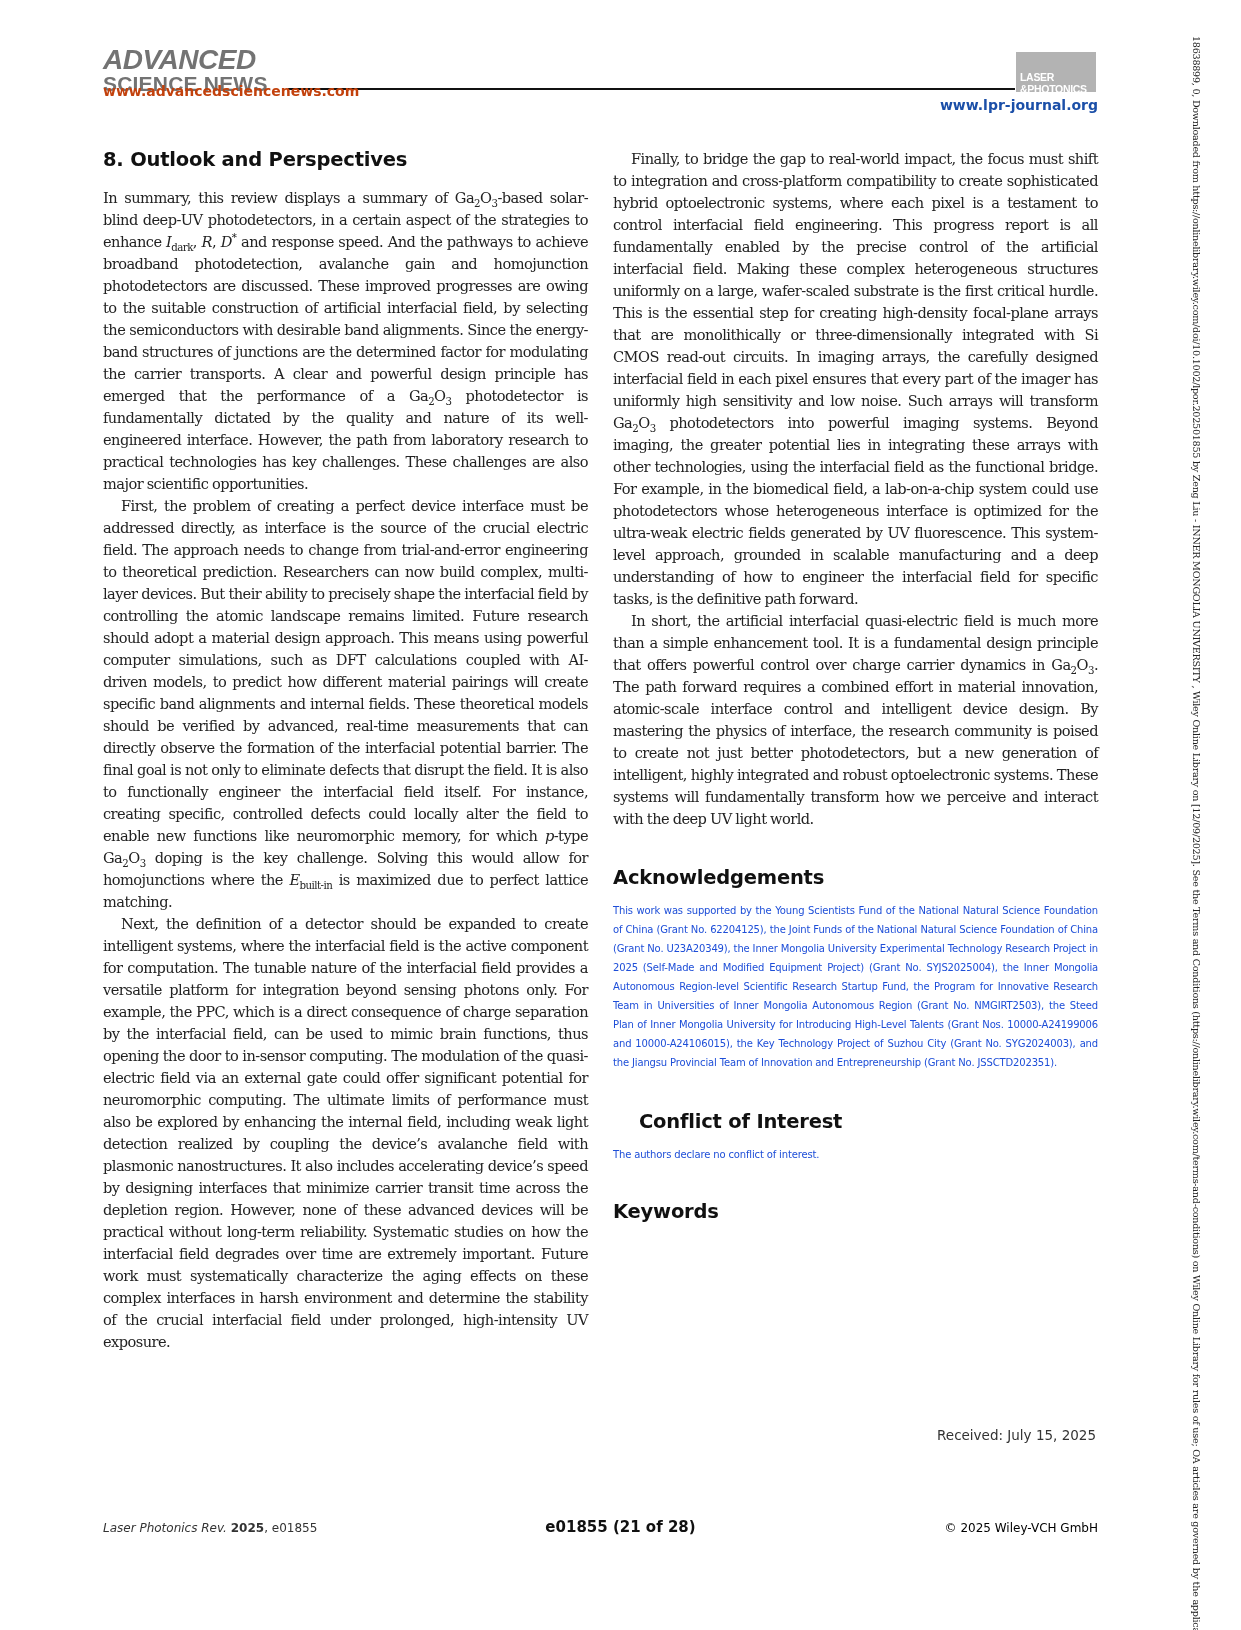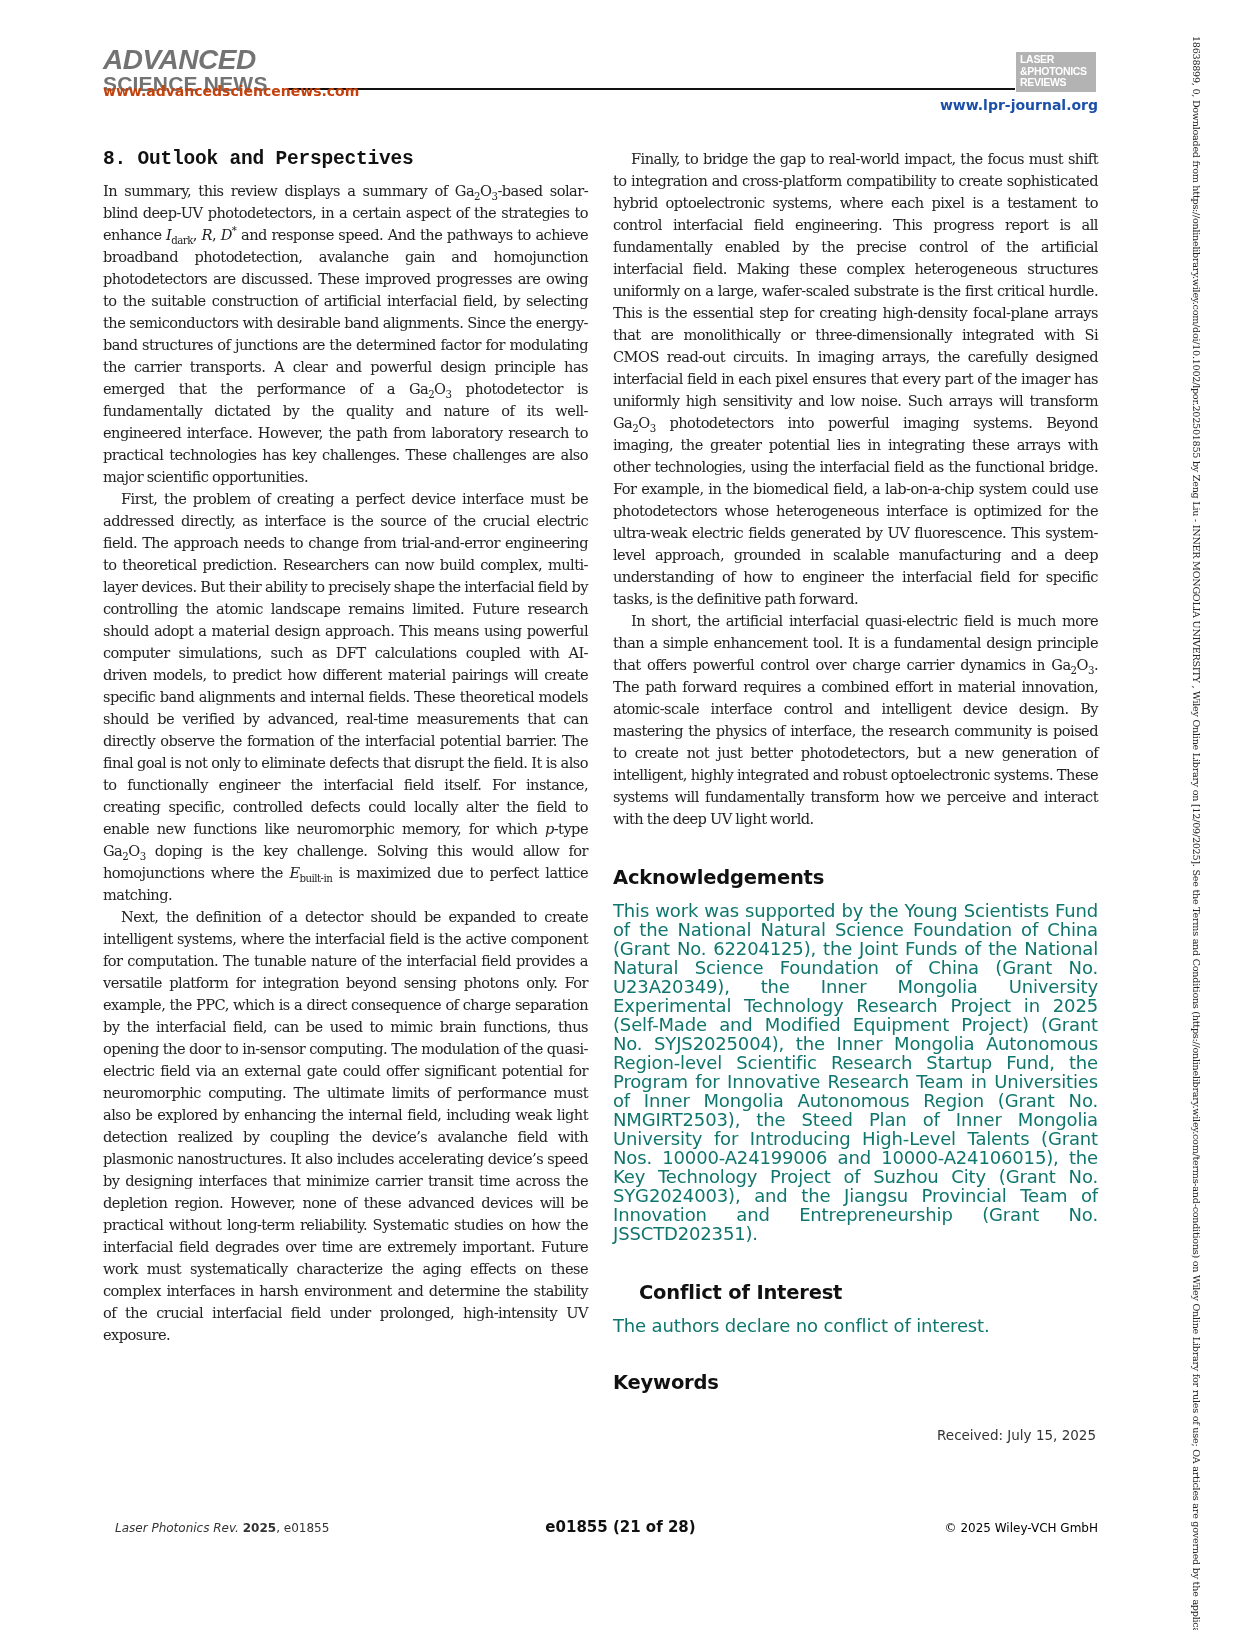--- a/index.html
+++ b/index.html
@@ -4,42 +4,42 @@
 <style>
   html, body { margin: 0; padding: 0; background: #ffffff; }
   body { width: 1241px; height: 1630px; position: relative; overflow: hidden; color: #1a1a1a; }
   .page { position: absolute; left: 0; top: 0; width: 1241px; height: 1630px; }
 
   
   .brand { position: absolute; left: 103px; top: 46px; font-family: "Liberation Sans", sans-serif; font-weight: bold; color: #737373; line-height: 1; }
   .brand .b1 { font-size: 28px; letter-spacing: -0.5px; font-style: italic; display: block; }
   .brand .b2 { font-size: 21px; letter-spacing: 0.2px; display: block; margin-top: -1px; }
   .header-rule { position: absolute; left: 288px; top: 88px; width: 727px; height: 2px; background: #111; }
-  .journal-logo { position: absolute; left: 1016px; top: 52px; width: 80px; height: 40px; background: #b3b3b3; color: #fff; font-family: "Liberation Sans", sans-serif; font-weight: bold; font-size: 10.5px; line-height: 11.5px; padding: 2px 0 0 4px; box-sizing: border-box; letter-spacing: -0.3px; }
+  .journal-logo { position: absolute; left: 1016px; top: 52px; width: 80px; height: 40px; background: #b3b3b3; color: #fff; font-family: "Liberation Sans", sans-serif; font-weight: bold; font-size: 10.5px; line-height: 11.5px; padding: 20px 0 0 4px; box-sizing: border-box; letter-spacing: -0.3px; }
   .journal-logo span { display: block; }
   .url-left { position: absolute; left: 103px; top: 83px; font-family: "DejaVu Sans", sans-serif; font-weight: bold; font-size: 14px; color: #c2410c; text-decoration: none; }
   .url-right { position: absolute; right: 143px; top: 97px; font-family: "DejaVu Sans", sans-serif; font-weight: bold; font-size: 14px; color: #1b4fa8; text-decoration: none; }
 
   
   .side-note { position: absolute; left: 1176px; top: 36px; width: 1520px; transform-origin: 0 0; transform: rotate(90deg) translate(0, -26px); font-family: "DejaVu Serif", serif; font-size: 9.6px; color: #222; white-space: nowrap; letter-spacing: -0.25px; }
 
   
   .col { position: absolute; top: 148px; width: 485px; }
   .col-left { left: 103px; }
   .col-right { left: 613px; }
   h2.sec { font-family: "DejaVu Sans", sans-serif; font-weight: bold; font-size: 19.5px; margin: 0; color: #111; letter-spacing: -0.2px; }
   p.body { font-family: "DejaVu Serif", serif; font-size: 14.6px; line-height: 22px; margin: 0; text-align: justify; hyphens: auto; letter-spacing: -0.55px; word-spacing: -0.5px; color: #222; }
   p.body.indent { text-indent: 18px; }
-  p.small { font-family: "DejaVu Sans", sans-serif; font-size: 18px; line-height: 19px; margin: 0; text-align: justify; color: #0f766e; letter-spacing: -0.15px; }
+  p.small { font-family: "DejaVu Sans", sans-serif; font-size: 10px; line-height: 19px; margin: 0; text-align: justify; color: #1d4ed8; letter-spacing: -0.15px; }
   sub, sup { font-size: 70%; line-height: 0; }
 
   .received { position: absolute; right: 145px; top: 1427px; font-family: "DejaVu Sans", sans-serif; font-size: 13.5px; color: #333; }
 
   
-  .footer-left { position: absolute; left: 115px; top: 1521px; font-family: "DejaVu Sans", sans-serif; font-size: 12px; color: #333; }
+  .footer-left { position: absolute; left: 103px; top: 1521px; font-family: "DejaVu Sans", sans-serif; font-size: 12px; color: #333; }
   .footer-left i { font-style: italic; }
   .footer-center { position: absolute; left: 0; width: 1241px; text-align: center; top: 1518px; font-family: "DejaVu Sans", sans-serif; font-weight: bold; font-size: 15px; color: #111; }
   .footer-right { position: absolute; right: 143px; top: 1521px; font-family: "DejaVu Sans", sans-serif; font-size: 12px; color: #000000; }
 </style>
 </head>
 <body>
 
 <div class="page">
 
   <div class="brand">
@@ -51,21 +51,21 @@
     <span>LASER</span>
     <span>&amp;PHOTONICS</span>
     <span>REVIEWS</span>
   </div>
   <a class="url-left">www.advancedsciencenews.com</a>
   <a class="url-right">www.lpr-journal.org</a>
 
   <div class="side-note">18638899, 0, Downloaded from https://onlinelibrary.wiley.com/doi/10.1002/lpor.202501855 by Zeng Liu - INNER MONGOLIA UNIVERSITY , Wiley Online Library on [12/09/2025]. See the Terms and Conditions (https://onlinelibrary.wiley.com/terms-and-conditions) on Wiley Online Library for rules of use; OA articles are governed by the applicable Creative Commons License</div>
 
   <div class="col col-left">
-    <h2 class="sec" style="margin-bottom:10px;font-family:Liberation Mono, monospace;">8. Outlook and Perspectives</h2>
+    <h2 class="sec" style="margin-bottom:16px;">8. Outlook and Perspectives</h2>
 
     <p class="body"><span>In summary, this review displays a summary of Ga</span><sub>2</sub><span>O</span><sub>3</sub><span>-based solar-blind deep-UV photodetectors, in a certain aspect of the strategies to enhance </span><i>I</i><sub>dark</sub><span>, </span><i>R</i><span>, </span><i>D</i><sup>*</sup><span> and response speed. And the pathways to achieve broadband photodetection, avalanche gain and homojunction photodetectors are discussed. These improved progresses are owing to the suitable construction of artificial interfacial field, by selecting the semiconductors with desirable band alignments. Since the energy-band structures of junctions are the determined factor for modulating the carrier transports. A clear and powerful design principle has emerged that the performance of a Ga</span><sub>2</sub><span>O</span><sub>3</sub><span> photodetector is fundamentally dictated by the quality and nature of its well-engineered interface. However, the path from laboratory research to practical technologies has key challenges. These challenges are also major scientific opportunities.</span></p>
 
     <p class="body indent"><span>First, the problem of creating a perfect device interface must be addressed directly, as interface is the source of the crucial electric field. The approach needs to change from trial-and-error engineering to theoretical prediction. Researchers can now build complex, multi-layer devices. But their ability to precisely shape the interfacial field by controlling the atomic landscape remains limited. Future research should adopt a material design approach. This means using powerful computer simulations, such as DFT calculations coupled with AI-driven models, to predict how different material pairings will create specific band alignments and internal fields. These theoretical models should be verified by advanced, real-time measurements that can directly observe the formation of the interfacial potential barrier. The final goal is not only to eliminate defects that disrupt the field. It is also to functionally engineer the interfacial field itself. For instance, creating specific, controlled defects could locally alter the field to enable new functions like neuromorphic memory, for which </span><i>p</i><span>-type Ga</span><sub>2</sub><span>O</span><sub>3</sub><span> doping is the key challenge. Solving this would allow for homojunctions where the </span><i>E</i><sub>built-in</sub><span> is maximized due to perfect lattice matching.</span></p>
 
     <p class="body indent">Next, the definition of a detector should be expanded to create intelligent systems, where the interfacial field is the active component for computation. The tunable nature of the interfacial field provides a versatile platform for integration beyond sensing photons only. For example, the PPC, which is a direct consequence of charge separation by the interfacial field, can be used to mimic brain functions, thus opening the door to in-sensor computing. The modulation of the quasi-electric field via an external gate could offer significant potential for neuromorphic computing. The ultimate limits of performance must also be explored by enhancing the internal field, including weak light detection realized by coupling the device’s avalanche field with plasmonic nanostructures. It also includes accelerating device’s speed by designing interfaces that minimize carrier transit time across the depletion region. However, none of these advanced devices will be practical without long-term reliability. Systematic studies on how the interfacial field degrades over time are extremely important. Future work must systematically characterize the aging effects on these complex interfaces in harsh environment and determine the stability of the crucial interfacial field under prolonged, high-intensity UV exposure.</p>
   </div>
 
   <div class="col col-right">
     <p class="body indent"><span>Finally, to bridge the gap to real-world impact, the focus must shift to integration and cross-platform compatibility to create sophisticated hybrid optoelectronic systems, where each pixel is a testament to control interfacial field engineering. This progress report is all fundamentally enabled by the precise control of the artificial interfacial field. Making these complex heterogeneous structures uniformly on a large, wafer-scaled substrate is the first critical hurdle. This is the essential step for creating high-density focal-plane arrays that are monolithically or three-dimensionally integrated with Si CMOS read-out circuits. In imaging arrays, the carefully designed interfacial field in each pixel ensures that every part of the imager has uniformly high sensitivity and low noise. Such arrays will transform Ga</span><sub>2</sub><span>O</span><sub>3</sub><span> photodetectors into powerful imaging systems. Beyond imaging, the greater potential lies in integrating these arrays with other technologies, using the interfacial field as the functional bridge. For example, in the biomedical field, a lab-on-a-chip system could use photodetectors whose heterogeneous interface is optimized for the ultra-weak electric fields generated by UV fluorescence. This system-level approach, grounded in scalable manufacturing and a deep understanding of how to engineer the interfacial field for specific tasks, is the definitive path forward.</span></p>

